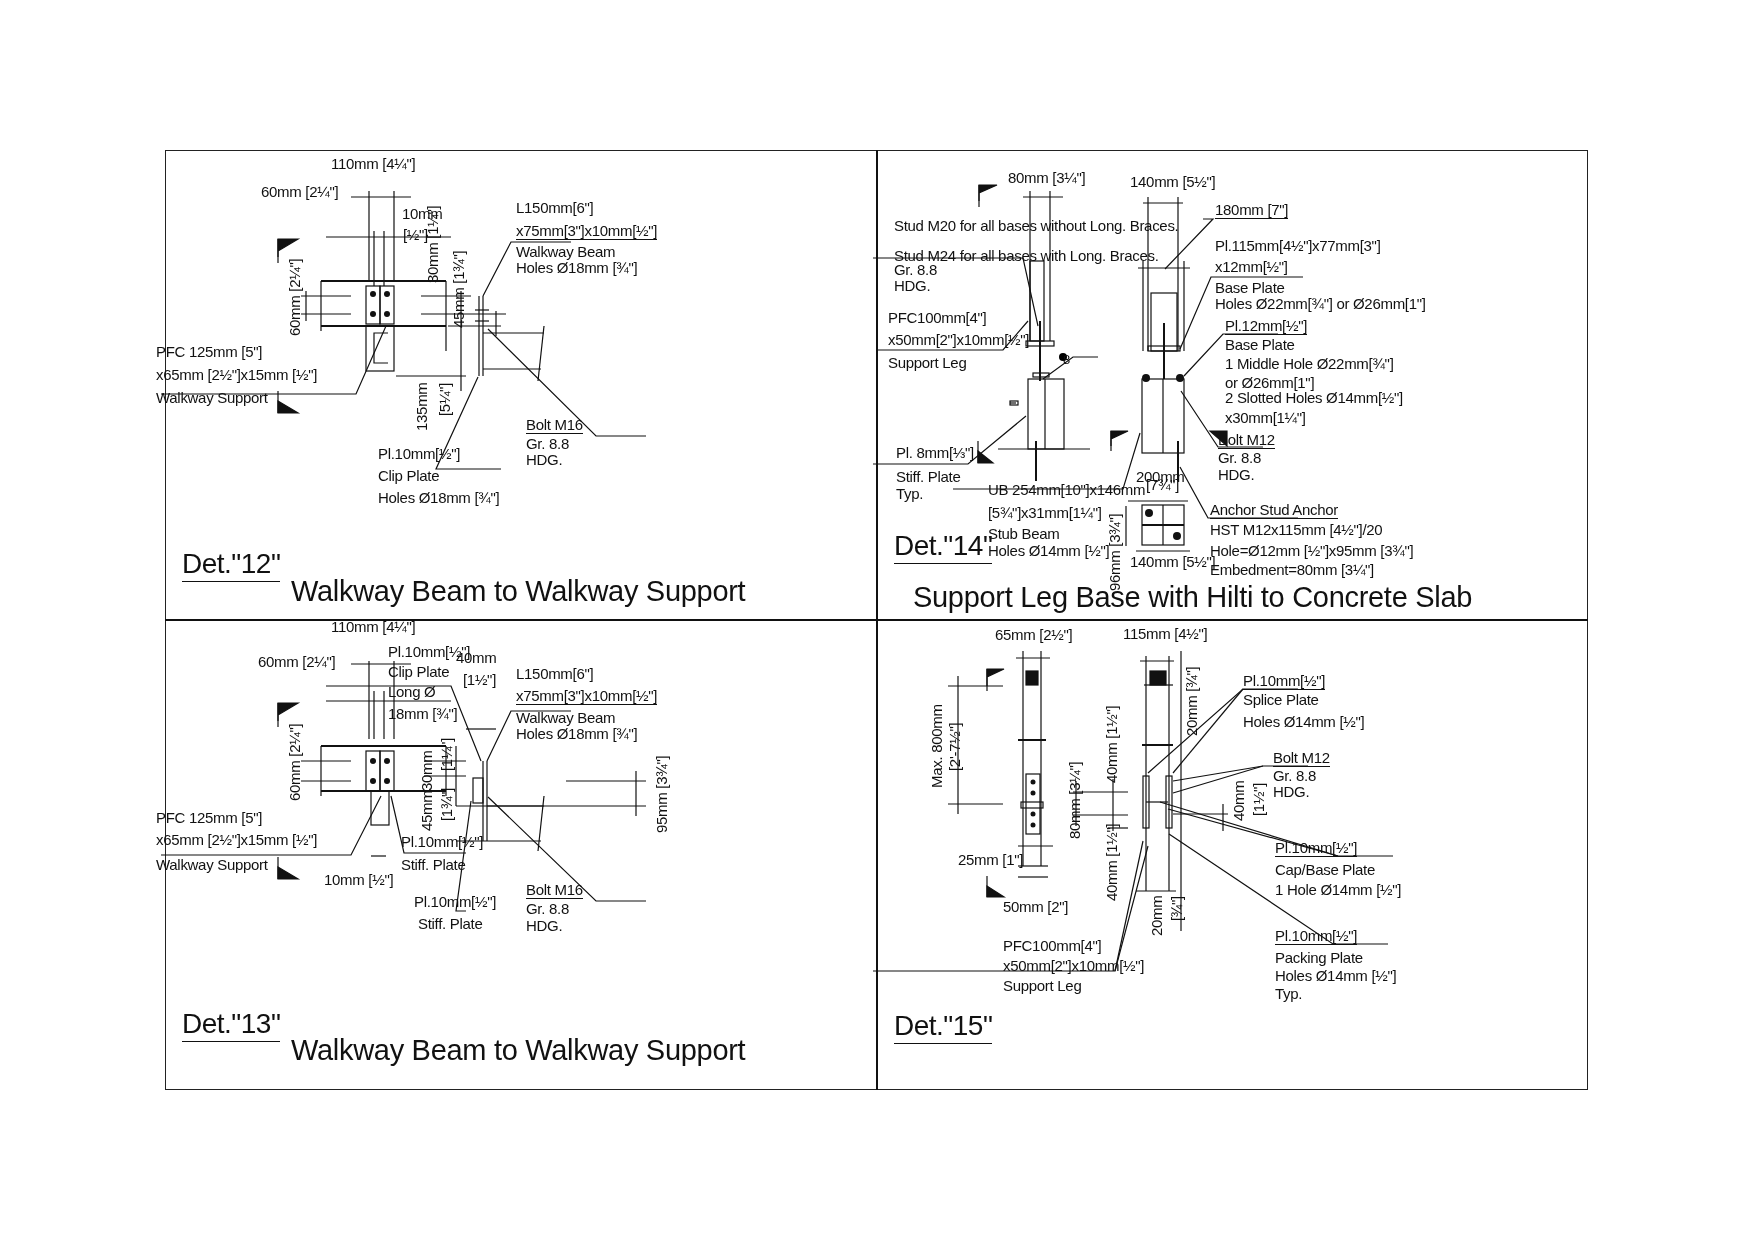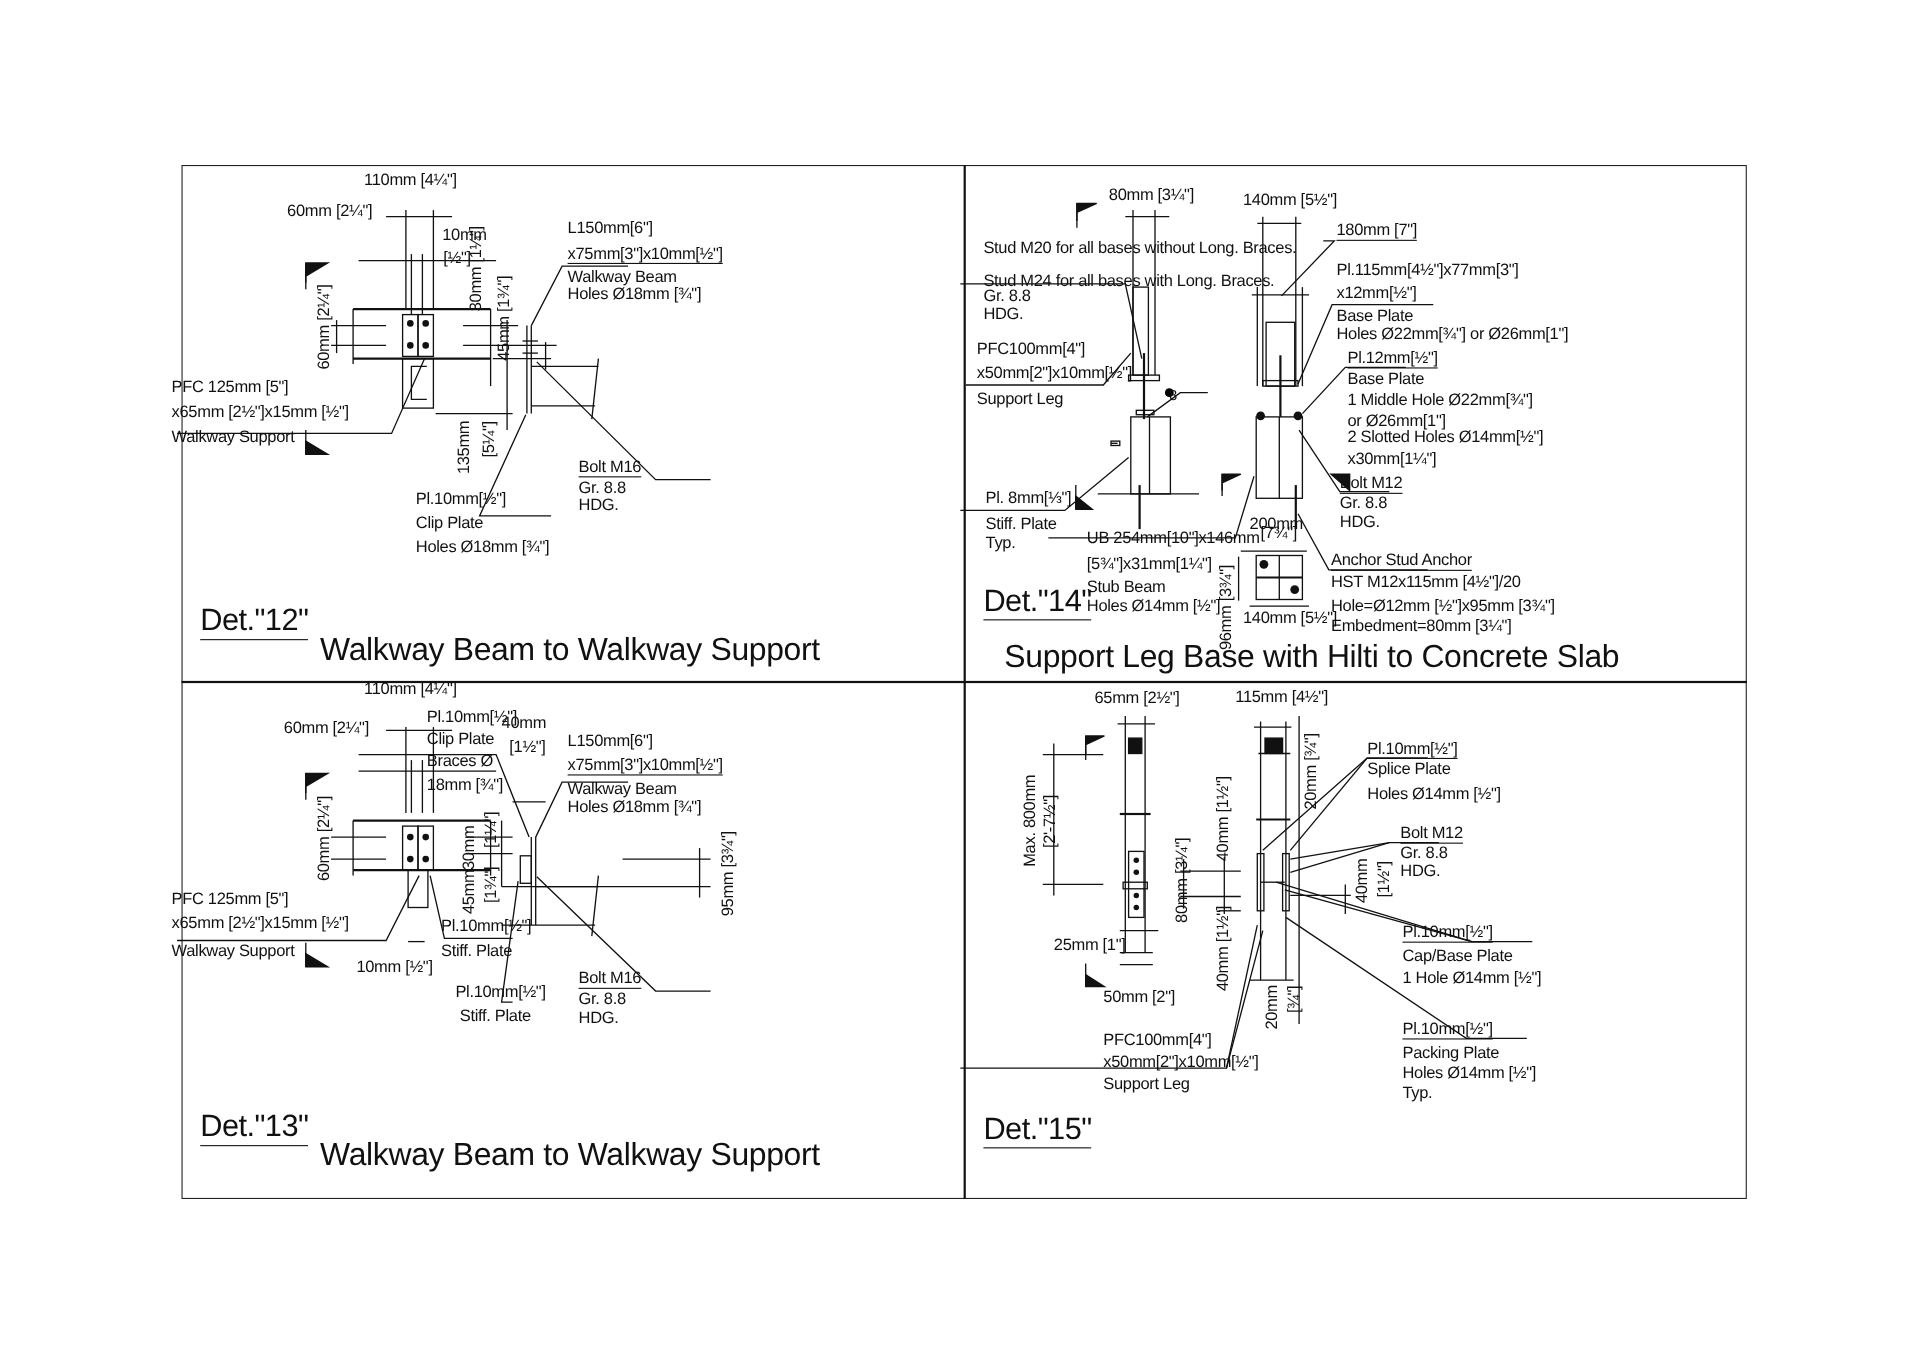--- a/index.html
+++ b/index.html
@@ -297,21 +297,21 @@
   <span class="t rot" style="left:252px;top:170px">30mm</span>
   <span class="t rot" style="left:272px;top:150px">[1¼"]</span>
   <span class="t rot" style="left:252px;top:210px">45mm</span>
   <span class="t rot" style="left:272px;top:200px">[1¾"]</span>
   <span class="t rot" style="left:487px;top:212px">95mm [3¾"]</span>
   <span class="t" style="left:158px;top:250px">10mm [½"]</span>
 
   <div>
     <span class="t" style="left:222px;top:22px">Pl.10mm[½"]</span>
     <span class="t" style="left:222px;top:42px">Clip Plate</span>
-    <span class="t" style="left:222px;top:62px">Braces Ø</span>
+    <span class="t" style="left:222px;top:62px">Long Ø</span>
     <span class="t" style="left:222px;top:84px">18mm [¾"]</span>
   </div>
   <div>
     <span class="t" style="left:350px;top:44px">L150mm[6"]</span>
     <span class="t ul" style="left:350px;top:66px">x75mm[3"]x10mm[½"]</span>
     <span class="t" style="left:350px;top:88px">Walkway Beam</span>
     <span class="t" style="left:350px;top:104px">Holes Ø18mm [¾"]</span>
   </div>
   <div>
     <span class="t" style="left:-10px;top:188px">PFC 125mm [5"]</span>

